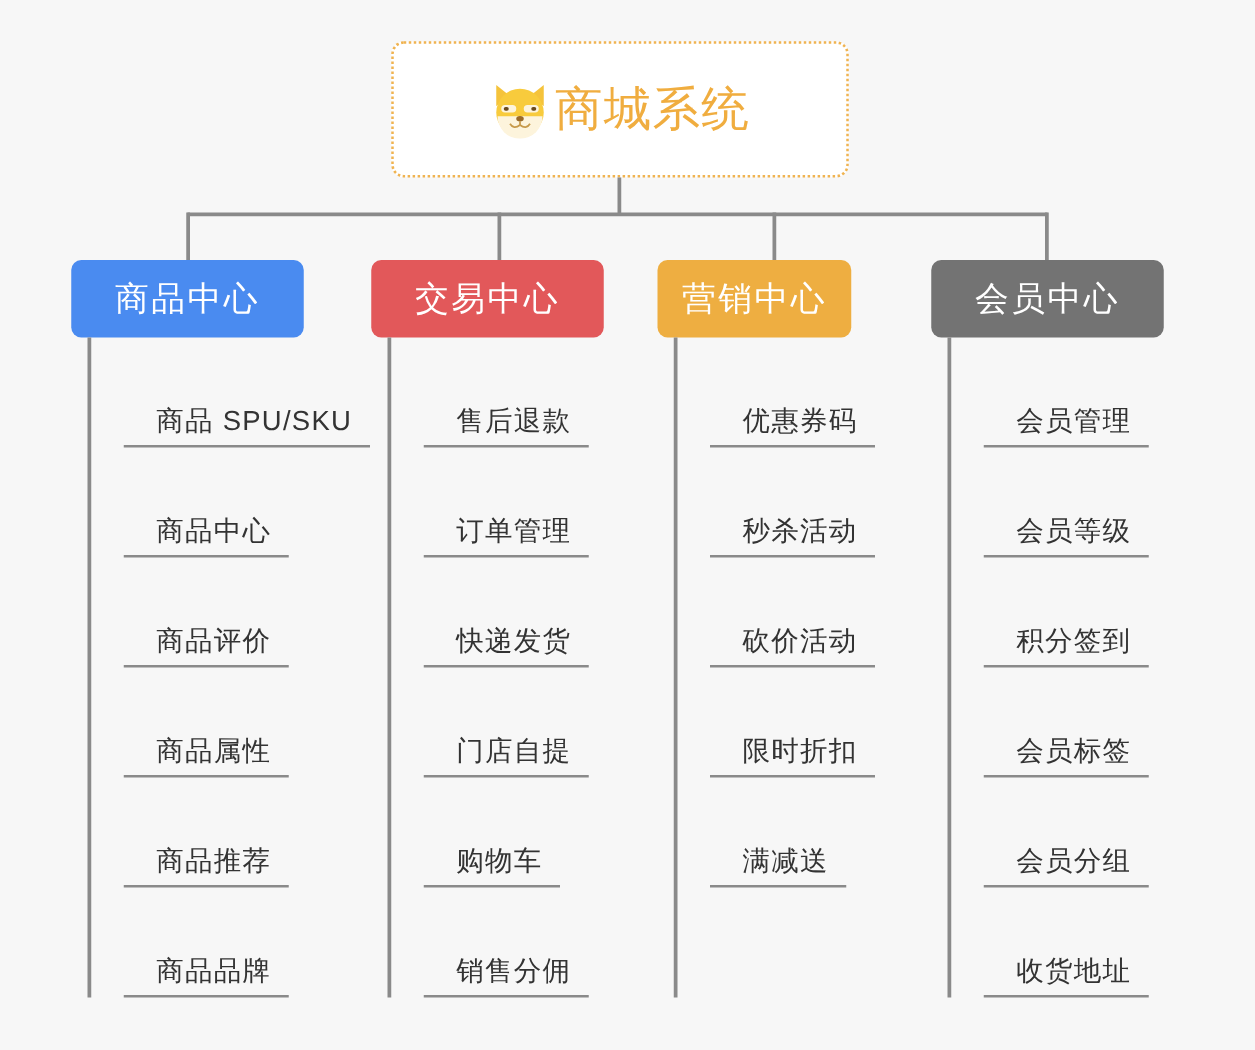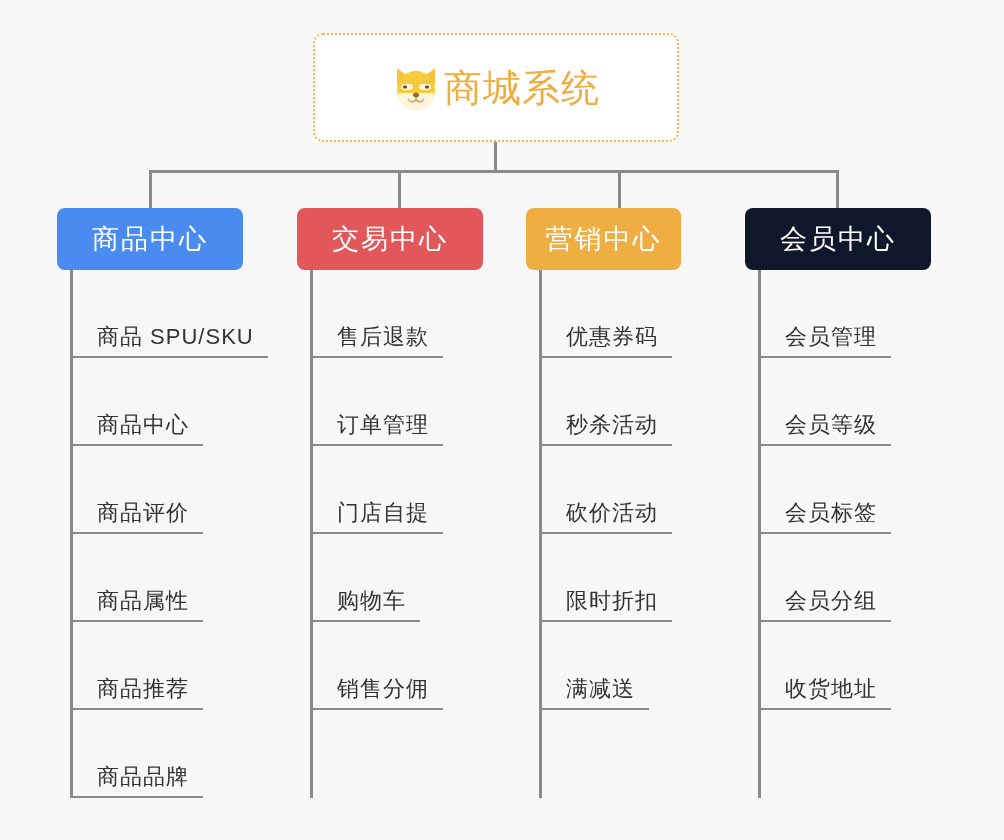--- a/index.html
+++ b/index.html
@@ -84,20 +84,21 @@
     width: 3px;
     background: #8a8a8a;
   }
   .leaf {
     position: relative;
     height: 88px;
     box-sizing: border-box;
     display: flex;
     align-items: flex-end;
     justify-content: flex-start;
+    margin-left: 28px;
   }
   .leaf-inner {
     position: relative;
     display: inline-block;
     padding: 0 14px 6px 26px;
     border-bottom: 2px solid #8a8a8a;
     font-size: 22px;
     color: #333333;
     letter-spacing: 1px;
     white-space: nowrap;
@@ -178,20 +179,23 @@
     </div>
     <div class="leaf-wrap">
       <div class="spine" style="height:528px;"></div>
       <div class="leaf">
         <span class="leaf-inner">售后退款</span>
       </div>
       <div class="leaf">
         <span class="leaf-inner">订单管理</span>
       </div>
       <div class="leaf">
+        <span class="leaf-inner">快递发货</span>
+      </div>
+      <div class="leaf">
         <span class="leaf-inner">门店自提</span>
       </div>
       <div class="leaf">
         <span class="leaf-inner">购物车</span>
       </div>
       <div class="leaf">
         <span class="leaf-inner">销售分佣</span>
       </div>
     </div>
   </div>
@@ -214,32 +218,35 @@
       <div class="leaf">
         <span class="leaf-inner">限时折扣</span>
       </div>
       <div class="leaf">
         <span class="leaf-inner">满减送</span>
       </div>
     </div>
   </div>
 
   <div class="column" style="left:745px; width:220px;">
-    <div class="cat-box" style="width:186px; background:#0f172a;">
+    <div class="cat-box" style="width:186px; background:#737373;">
       <span>会员中心</span>
     </div>
     <div class="leaf-wrap">
       <div class="spine" style="height:528px;"></div>
       <div class="leaf">
         <span class="leaf-inner">会员管理</span>
       </div>
       <div class="leaf">
         <span class="leaf-inner">会员等级</span>
       </div>
       <div class="leaf">
+        <span class="leaf-inner">积分签到</span>
+      </div>
+      <div class="leaf">
         <span class="leaf-inner">会员标签</span>
       </div>
       <div class="leaf">
         <span class="leaf-inner">会员分组</span>
       </div>
       <div class="leaf">
         <span class="leaf-inner">收货地址</span>
       </div>
     </div>
   </div>

